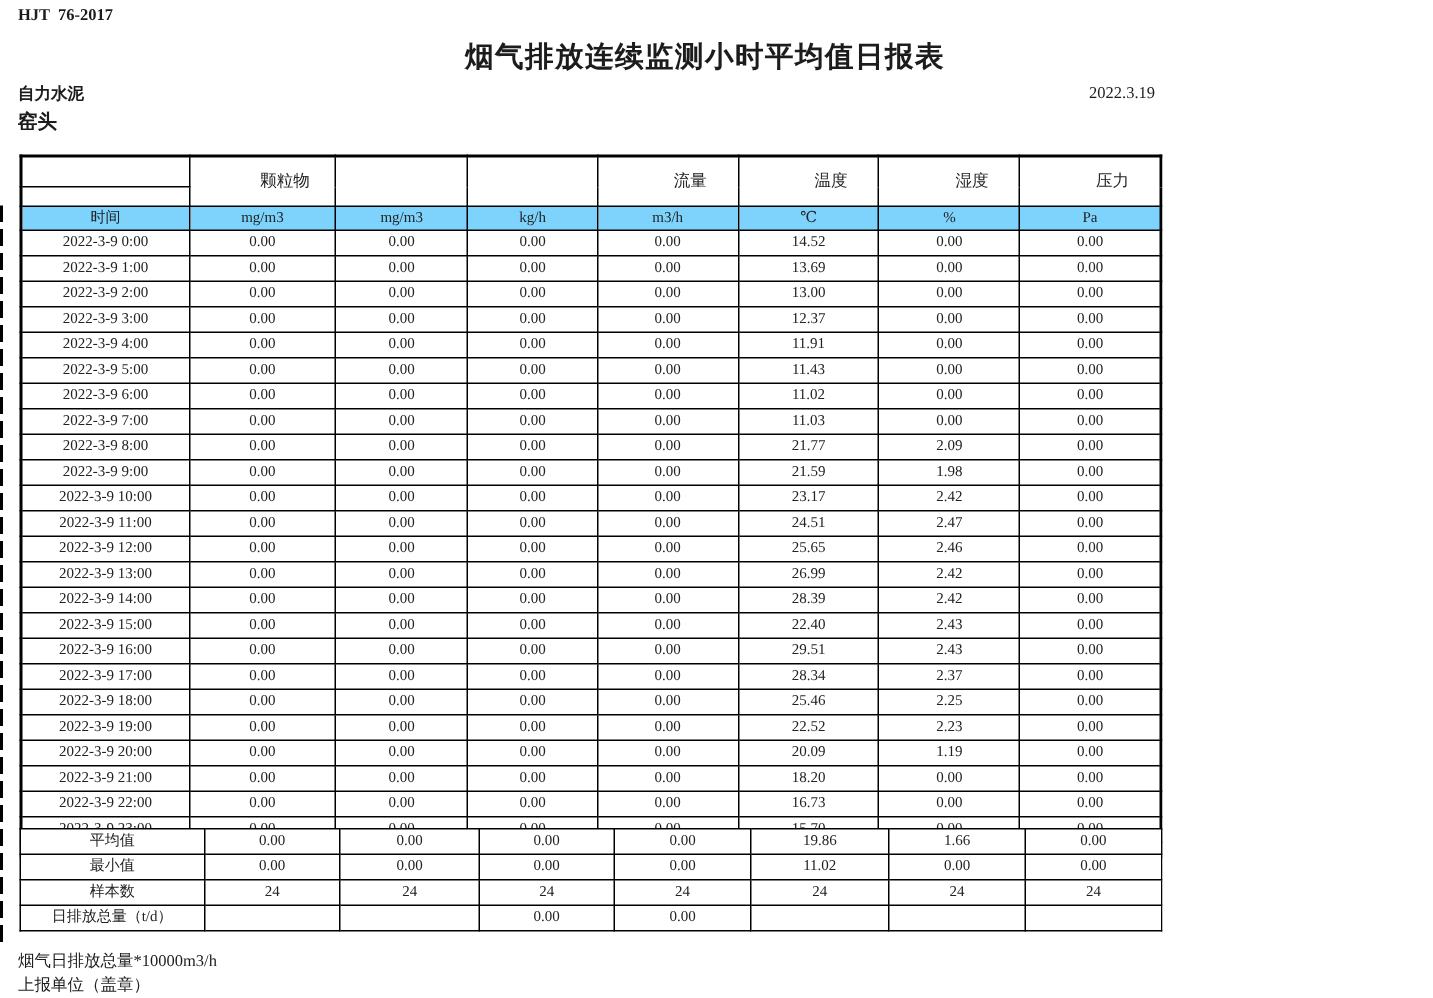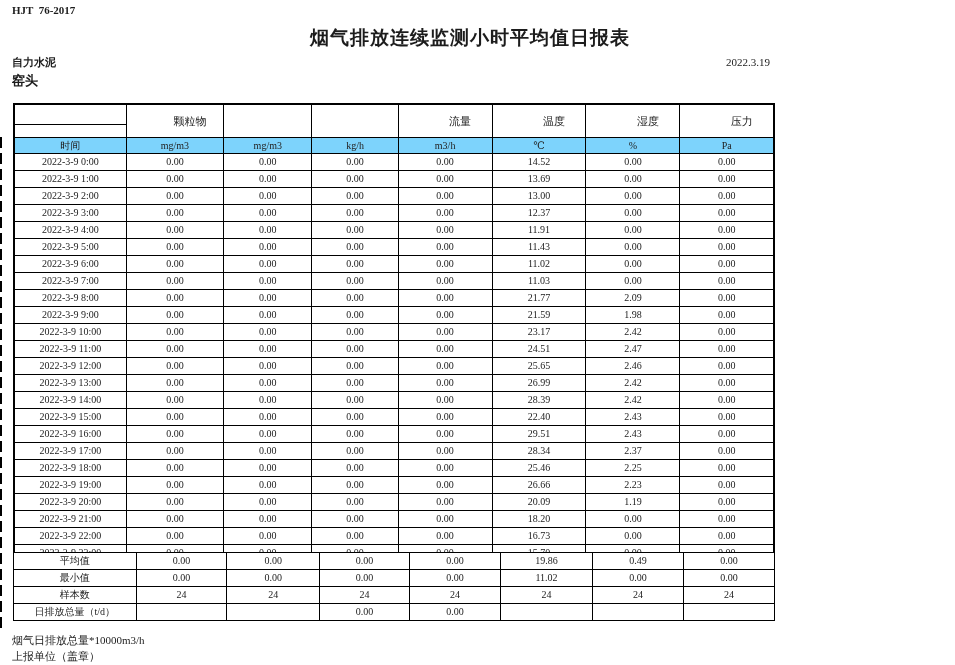--- a/index.html
+++ b/index.html
@@ -276,21 +276,21 @@
           <td>25.46</td>
           <td>2.25</td>
           <td>0.00</td>
         </tr>
         <tr>
           <td>2022-3-9 19:00</td>
           <td>0.00</td>
           <td>0.00</td>
           <td>0.00</td>
           <td>0.00</td>
-          <td>26.66</td>
+          <td>22.52</td>
           <td>2.23</td>
           <td>0.00</td>
         </tr>
         <tr>
           <td>2022-3-9 20:00</td>
           <td>0.00</td>
           <td>0.00</td>
           <td>0.00</td>
           <td>0.00</td>
           <td>20.09</td>
@@ -354,21 +354,21 @@
         <col style="width:113px">
     </colgroup>
     <tbody>
         <tr>
           <td>平均值</td>
           <td>0.00</td>
           <td>0.00</td>
           <td>0.00</td>
           <td>0.00</td>
           <td>19.86</td>
-          <td>0.49</td>
+          <td>1.66</td>
           <td>0.00</td>
         </tr>
         <tr>
           <td>最小值</td>
           <td>0.00</td>
           <td>0.00</td>
           <td>0.00</td>
           <td>0.00</td>
           <td>11.02</td>
           <td>0.00</td>

